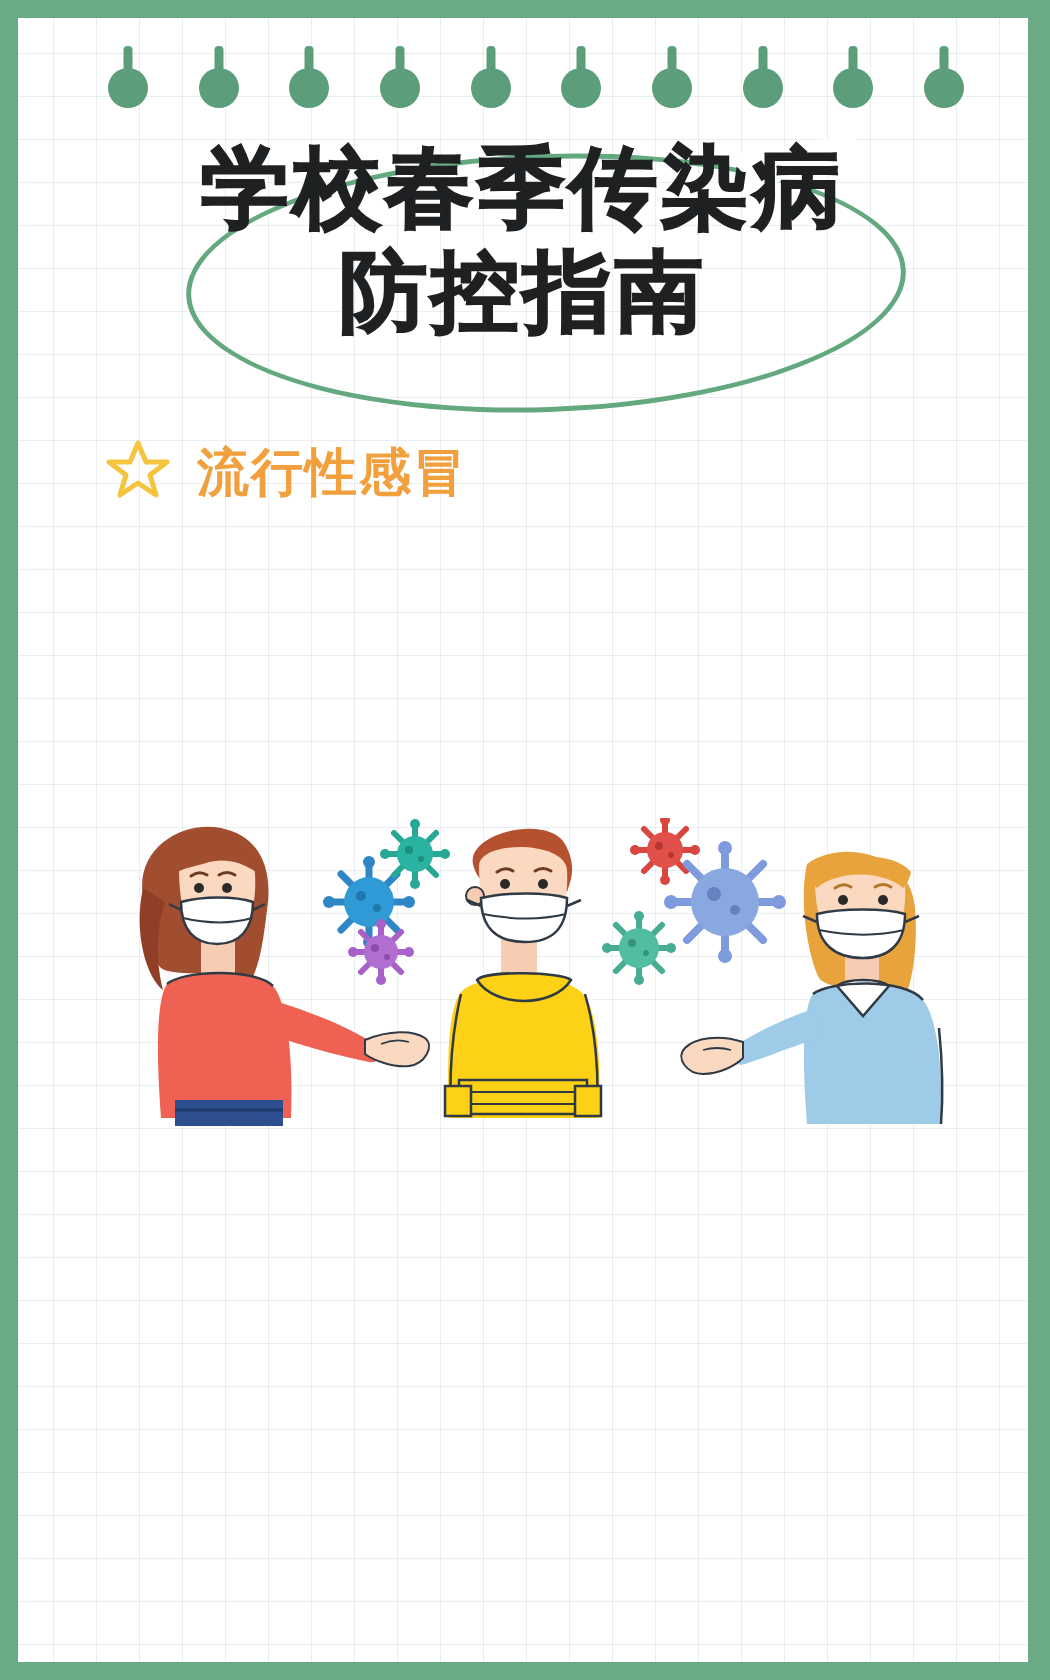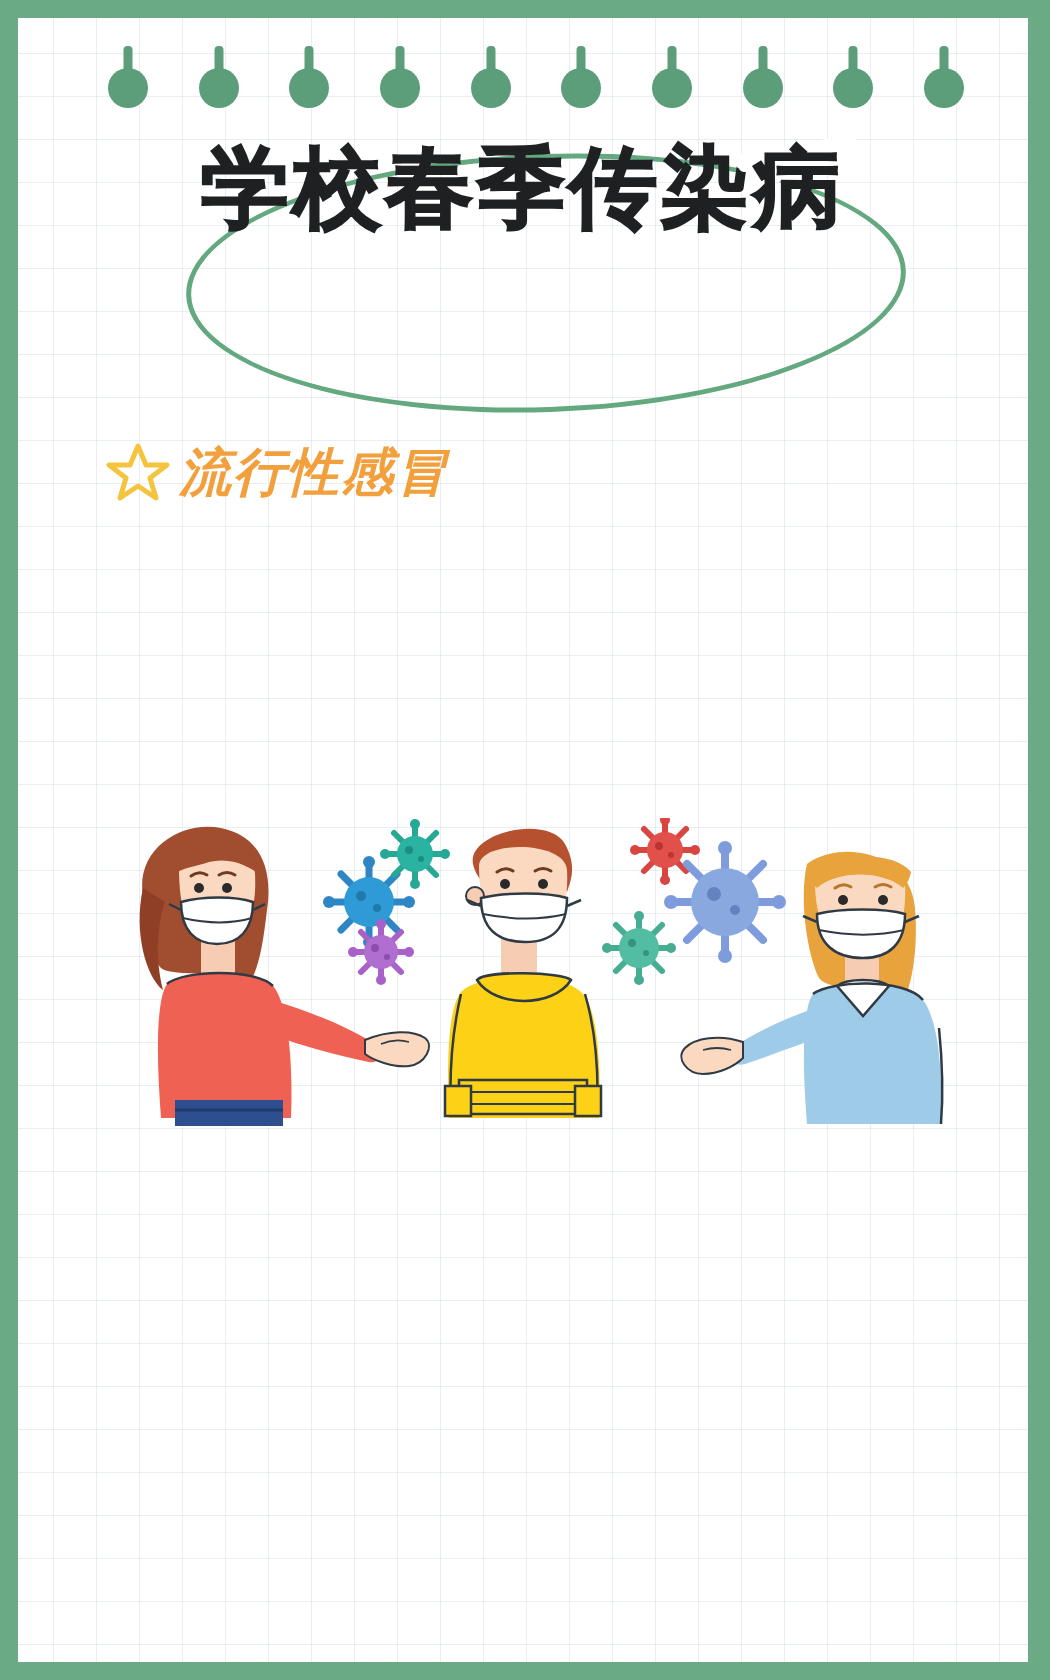--- a/index.html
+++ b/index.html
@@ -116,23 +116,22 @@
     line-height: 1.18;
     -webkit-text-stroke: 2px #1e2022;
   }
 
   
   #section-heading {
     position: absolute;
     top: 420px;
     left: 88px;
     display: flex;
-    align-items: center;
-    gap: 9px;
-    font-style: italic;
+    align-items: flex-start;
+    gap: 27px;
   }
   #star-icon { width: 64px; height: 64px; display:block; }
   #section-title {
     font-family: "DejaVu Sans", "Liberation Sans", sans-serif;
     font-size: 52px;
     font-weight: bold;
     color: #f2a03d;
     letter-spacing: 2px;
   }
 
@@ -207,20 +206,21 @@
         </div>
       <div class="ring">
           <div class="stem"></div>
           <div class="loop"></div>
         </div>
     </div>
 
     <div id="title-block">
       <div id="title-ellipse"></div>
       <div class="title-line">学校春季传染病</div>
+      <div class="title-line">防控指南</div>
     </div>
 
     <div id="section-heading">
       <span>
         <svg id="star-icon" viewBox="0 0 64 64" xmlns="http://www.w3.org/2000/svg">
           <polygon points="32,5 40,24 61,24 44,37 50,57 32,45 14,57 20,37 3,24 24,24" fill="none" stroke="#f5c43f" stroke-width="5" stroke-linejoin="round"></polygon>
         </svg>
       </span>
       <span id="section-title">流行性感冒</span>
     </div>

